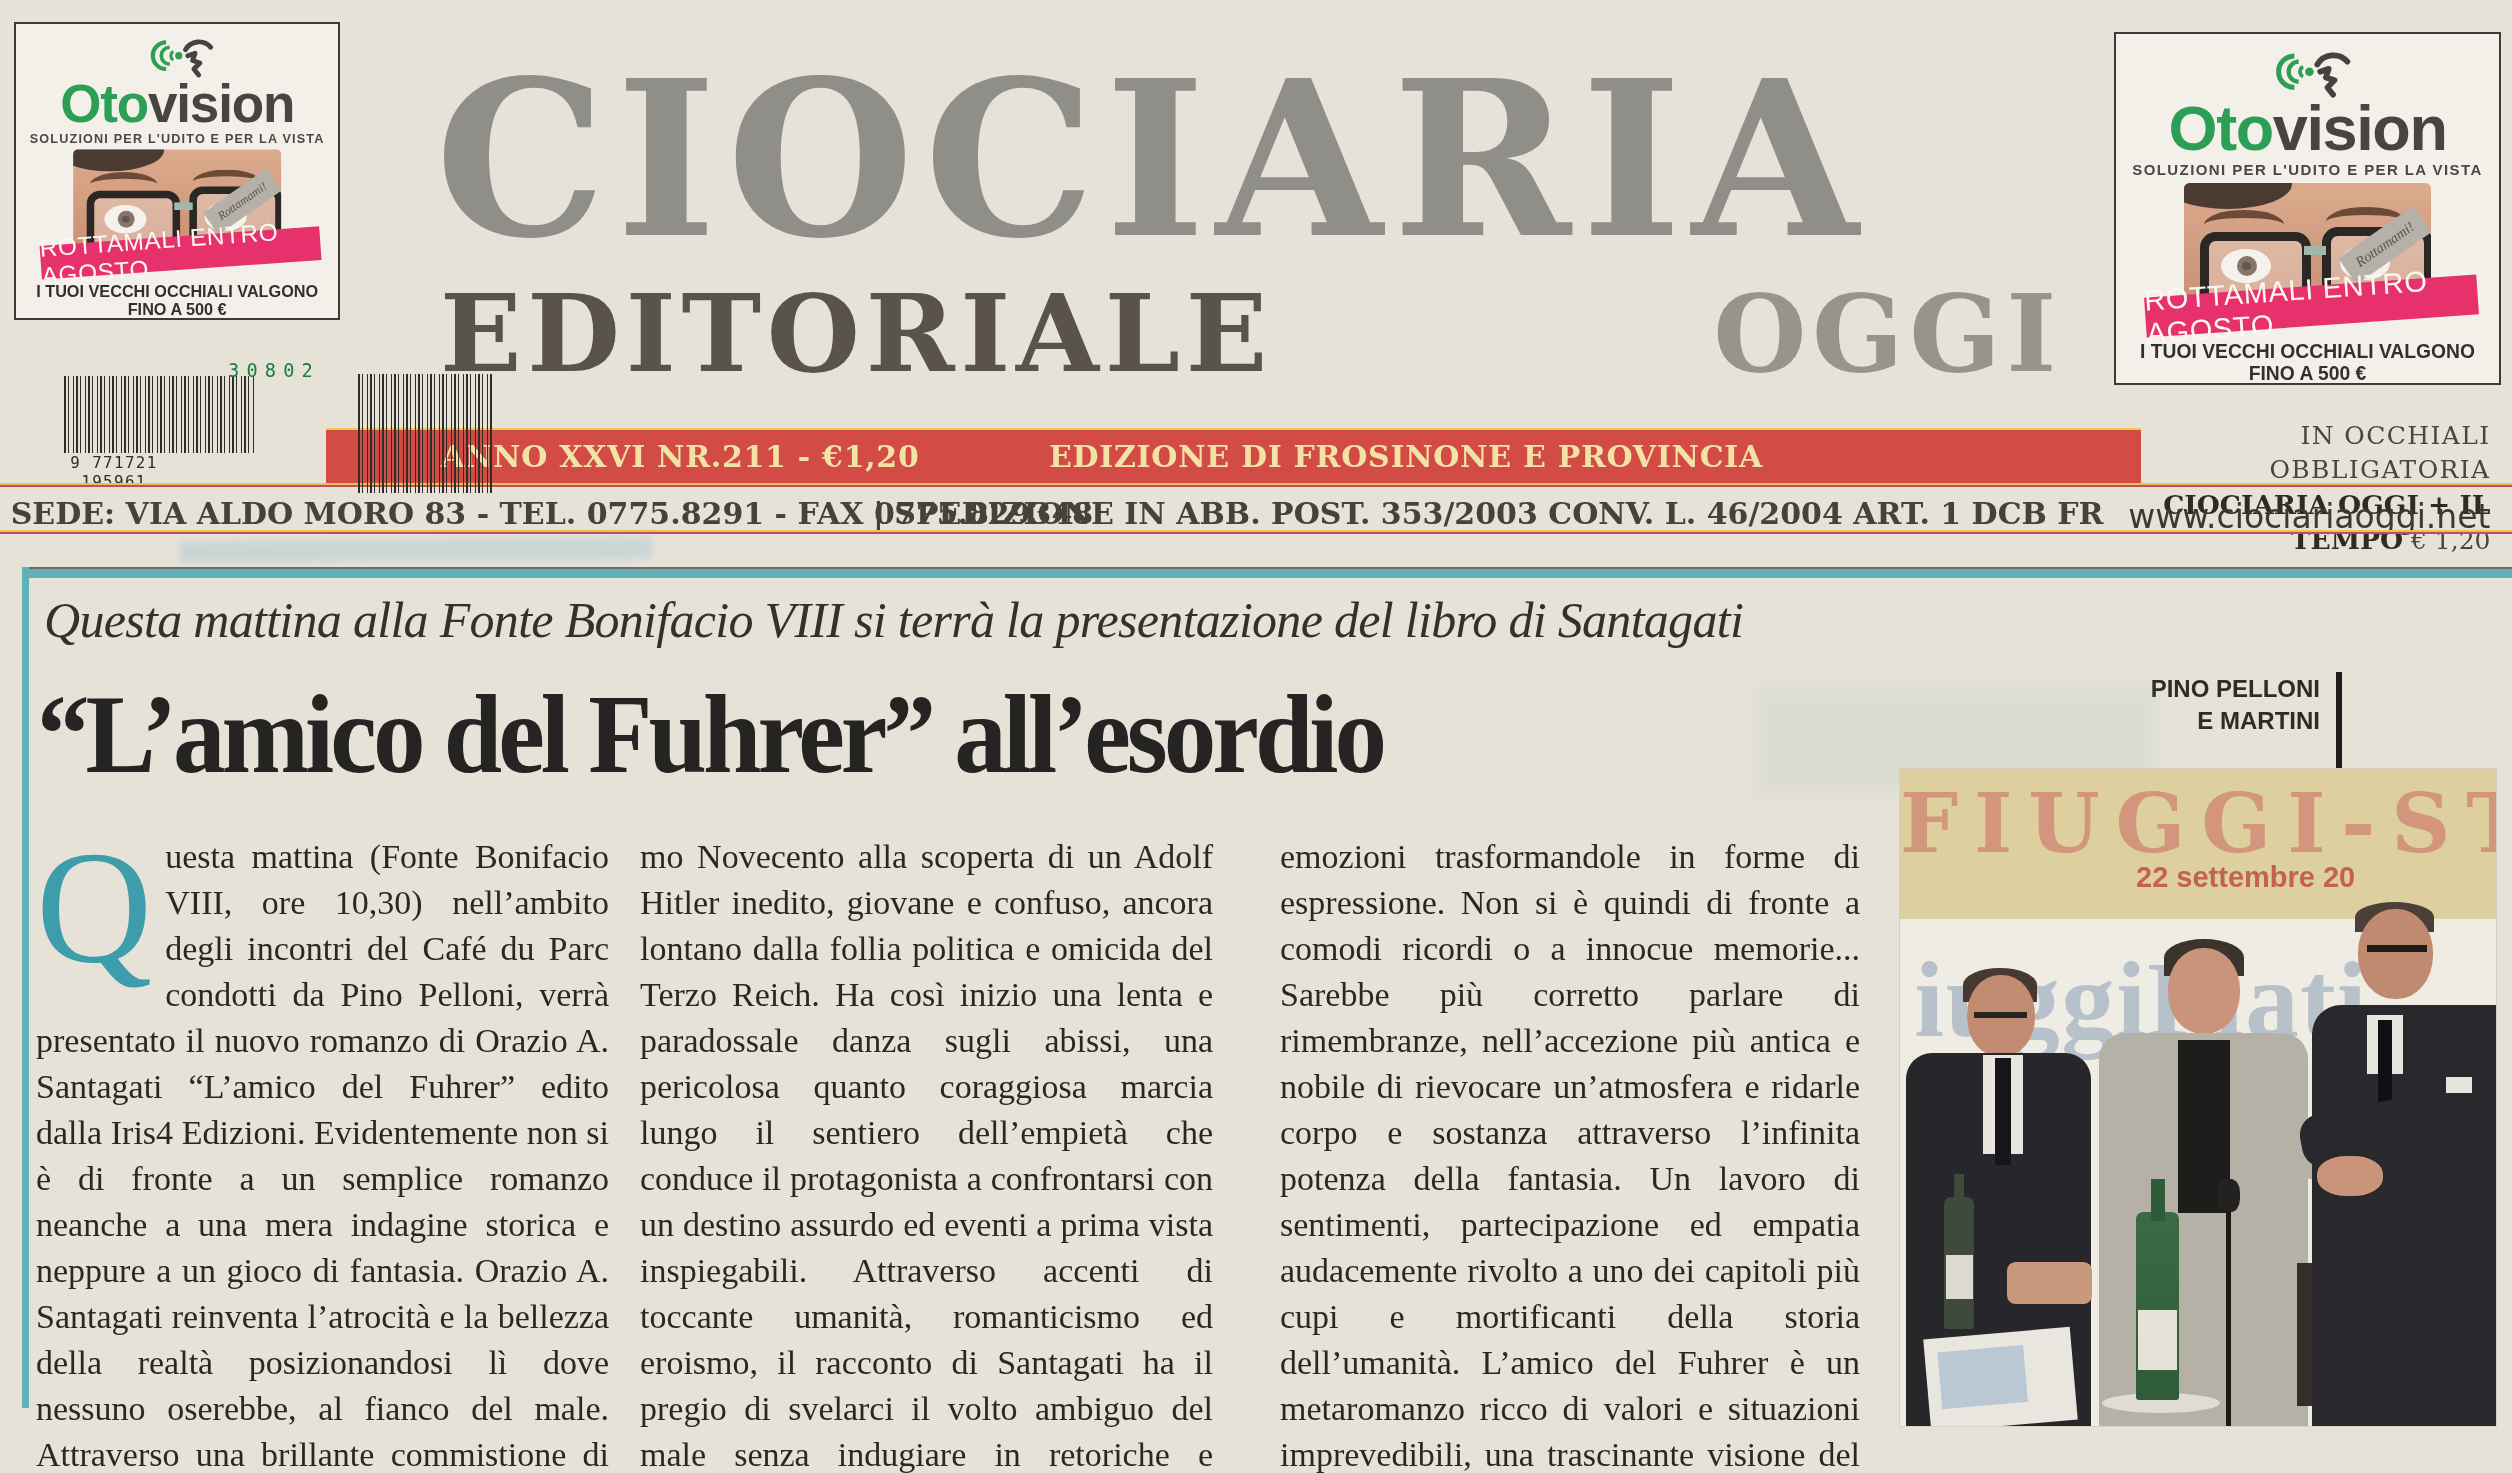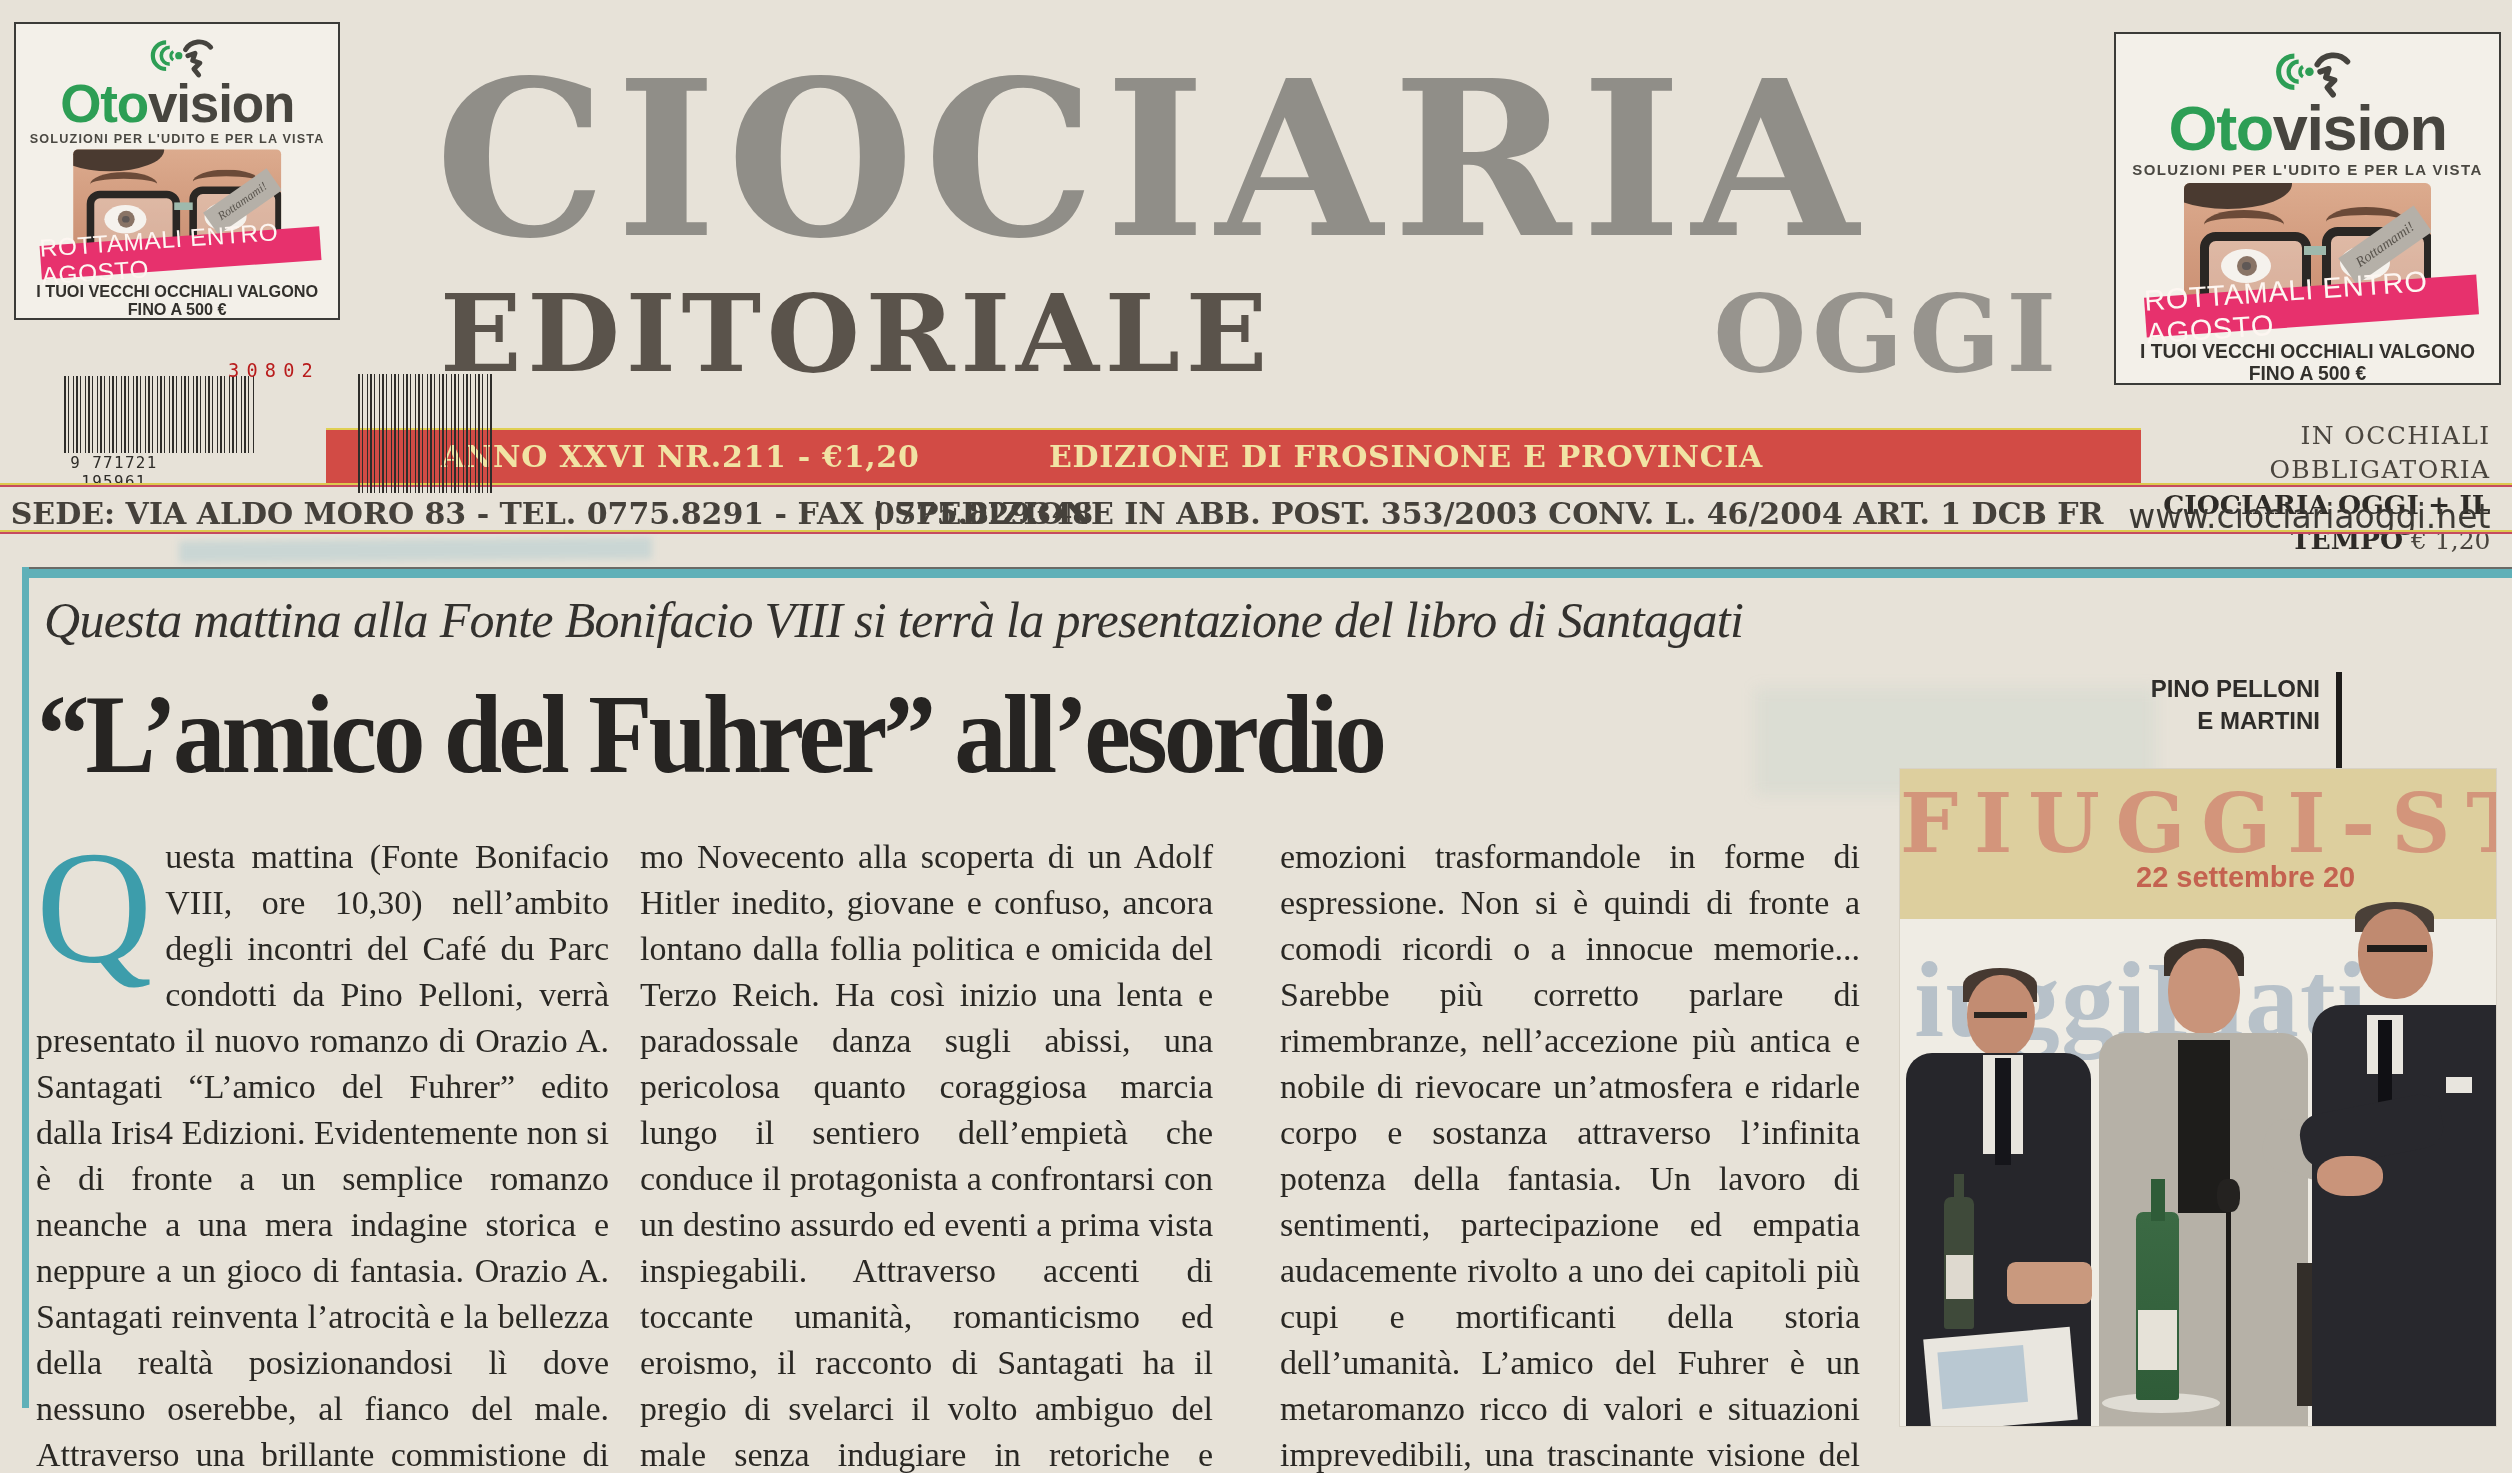--- a/index.html
+++ b/index.html
@@ -51,21 +51,21 @@
              font-family:"Liberation Sans",sans-serif;font-weight:bold;font-size:19.3px;color:#32302c;}
 
   
   .bars{background:repeating-linear-gradient(90deg,#2f2d2a 0 2.1px,transparent 2.1px 3.6px,#2f2d2a 3.6px 5px,
         transparent 5px 8.6px,#2f2d2a 8.6px 10px,transparent 10px 12px);}
   .bc-main{left:64px;top:376px;width:190px;height:77px;}
   .bc-addon{left:358px;top:374px;width:136px;height:119px;z-index:3;}
   .bc-num{left:39px;top:453px;width:150px;text-align:center;font-family:"DejaVu Sans Mono",monospace;
           font-size:15.8px;letter-spacing:1.4px;color:#2e2c28;}
   .bc-addon-num{left:228px;top:360px;font-family:"DejaVu Sans Mono",monospace;font-size:18.6px;
-                letter-spacing:7.2px;color:#b91c1c;}
+                letter-spacing:7.2px;color:#15803d;}
 
   
   .band{left:326px;top:428px;width:1815px;height:54px;background:#d24b45;border-top:2.9px solid #e0cf52;}
   .band span{position:absolute;top:0;line-height:54px;font-family:"DejaVu Serif",serif;font-weight:bold;
              font-size:30px;color:#f1e3a4;letter-spacing:0.7px;white-space:nowrap;}
   .band .b-left{left:115px;} .band .b-center{left:723px;width:501px;text-align:center;}
   .band .b-right{right:25px;}
   .rule{left:0;width:2512px;height:4.3px;background:linear-gradient(to bottom,#ddc94e 0 2.1px,#c64a60 2.1px 4.3px);}
   .rule1{top:483px;} .rule2{top:530px;}
 

